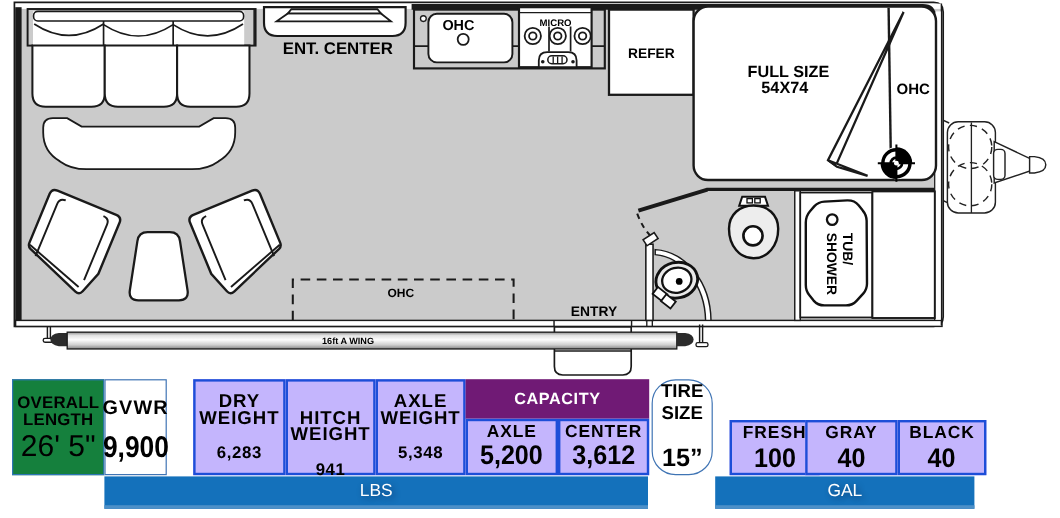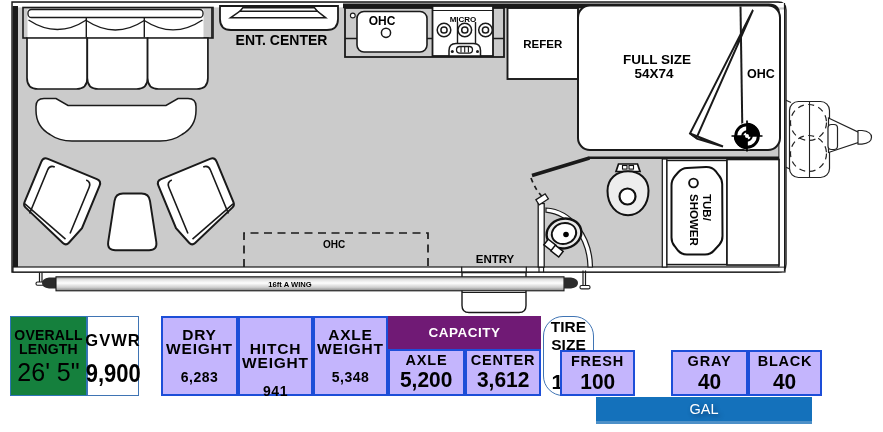--- a/index.html
+++ b/index.html
@@ -287,30 +287,31 @@
     <div class="subhdr">CENTER</div>
     <div class="val2">3,612</div>
   </div>
 
   <div class="cell bluecell" style="left:543px;top:316px;width:51px;height:80px;border-radius:20px;">
     <div style="font-weight:bold;font-size:15.5px;line-height:17.5px;margin-top:1px;">TIRE<br>SIZE</div>
     <div style="font-weight:bold;font-size:21px;margin-top:17px;">15”</div>
   </div>
 
 
-  <div class="cell blackcell" style="left:560px;top:350px;width:75px;height:46px;">
+  <div class="cell blackcell" style="left:608px;top:350px;width:75px;height:46px;">
     <div class="subhdr" style="margin-top:1px;">FRESH</div>
     <div class="val2" style="margin-top:0px;">100</div>
   </div>
 
   <div class="cell blackcell" style="left:671px;top:350px;width:77px;height:46px;">
     <div class="subhdr" style="margin-top:1px;">GRAY</div>
     <div class="val2" style="margin-top:0px;">40</div>
   </div>
 
   <div class="cell blackcell" style="left:748px;top:350px;width:74px;height:46px;">
     <div class="subhdr" style="margin-top:1px;">BLACK</div>
     <div class="val2" style="margin-top:0px;">40</div>
   </div>
 
+  <div class="bluebar" style="left:87px;top:397px;width:453px;height:27px;">LBS</div>
 
   <div class="bluebar" style="left:596px;top:397px;width:216px;height:27px;">GAL</div>
 </div>
 
 </body></html>

